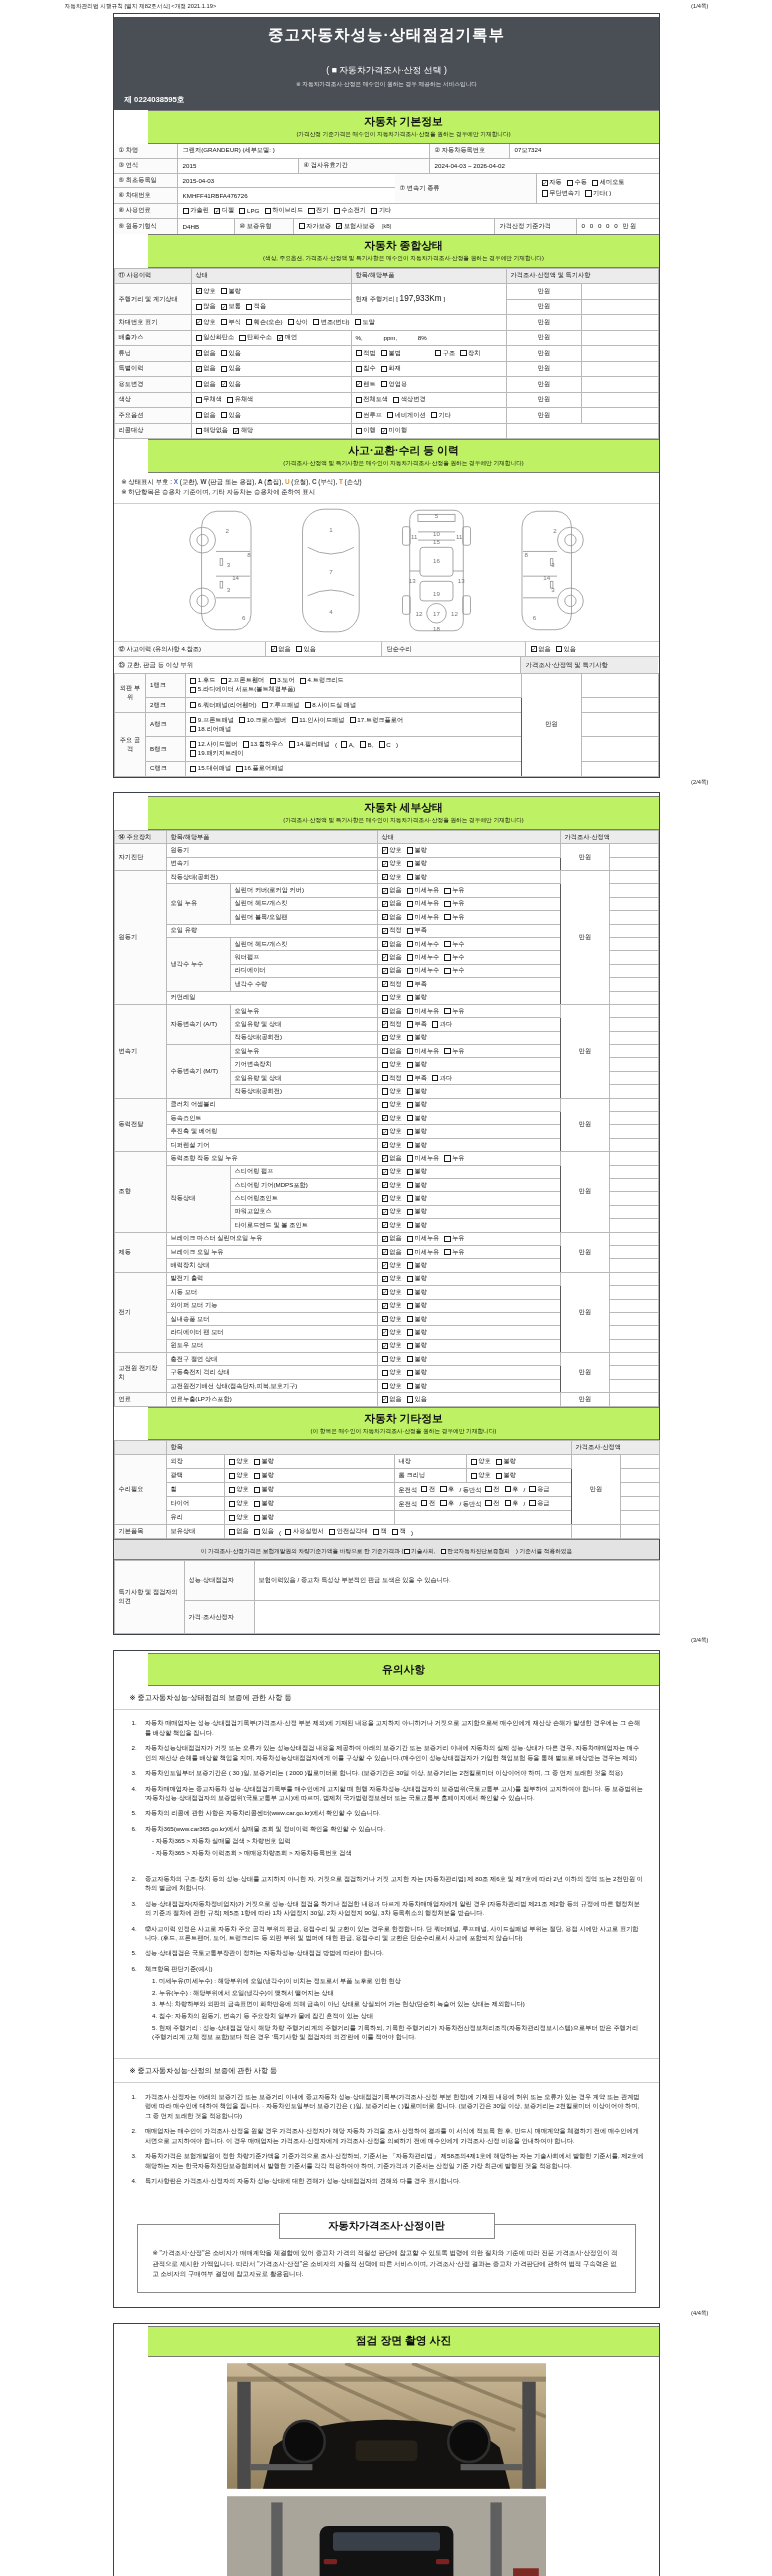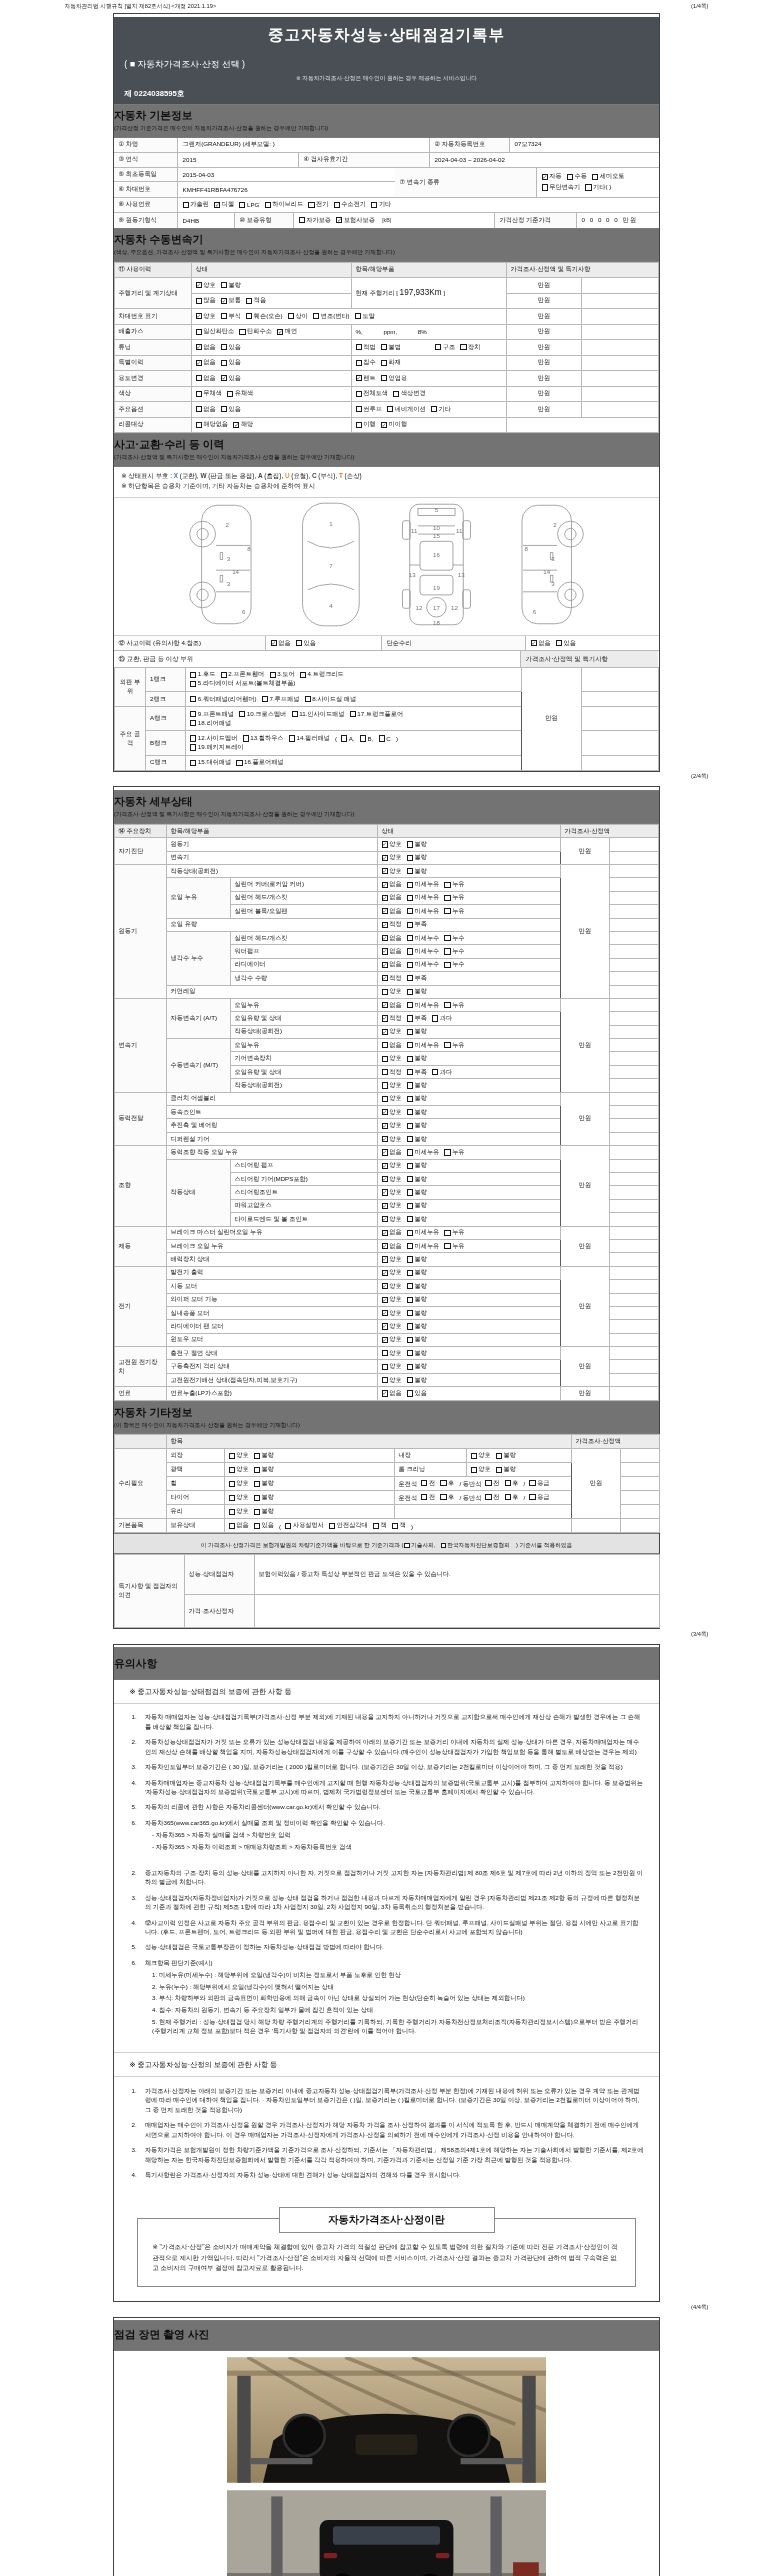--- a/index.html
+++ b/index.html
@@ -4,25 +4,25 @@
 <style>
   *{box-sizing:border-box;}
   body{margin:0;background:#fff;color:#111;font-family:"Liberation Sans","DejaVu Sans",sans-serif;width:773px;}
   .sheet{width:773px;}
   .meta-row{width:644px;margin:0 auto;display:flex;justify-content:space-between;font-size:5.7px;padding-top:3.1px;color:#222;}
   .page{width:547px;margin:2.1px auto 0;border:1.5px solid #3e434a;background:#fff;}
   .page-marker{width:644px;margin:1.5px auto 5.2px;text-align:right;font-size:5.7px;color:#222;}
   
   .dark-head{background:#4a4f55;color:#fff;margin-top:2.6px;padding:8.2px 10.3px 5.2px;}
   .dh-title{text-align:center;font-size:15.5px;font-weight:bold;letter-spacing:1px;}
-  .dh-sub{font-size:8.8px;margin-top:13px;}
+  .dh-sub{text-align:center;font-size:8.8px;margin-top:19px;}
   .dh-note{text-align:center;font-size:5.7px;color:#e3e3e3;margin-top:3.6px;}
   .dh-no{font-size:7.7px;font-weight:bold;margin-top:6.2px;}
   
-  .sec-head{background:#737373;border-top:0.5px solid #7a7a7a;border-bottom:0.5px solid #7a7a7a;text-align:left;padding:4.1px 0 3.6px;}
+  .sec-head{background:#bef264;border-top:0.5px solid #7a7a7a;border-bottom:0.5px solid #7a7a7a;text-align:center;padding:4.1px 0 3.6px;margin-left:34px;}
   .sec-title{font-size:10.8px;font-weight:bold;}
   .sec-note{font-size:5.7px;margin-top:2.1px;}
   
   table.tbl{border-collapse:collapse;width:100%;table-layout:fixed;}
   .tbl td,.tbl th{border:0.5px solid #b9b9b9;font-size:6.2px;padding:1px 3.6px;text-align:left;font-weight:normal;vertical-align:middle;}
   .tbl tr.colhead td,.tbl tr.colhead th{background:#ececec;}
   .tbl th.lbl,.tbl td.lbl{background:#fbfbfb;}
   .tbl td.price{text-align:center;}
   .pl{border-left:1px solid #5a5a5a !important;}
   .pre{white-space:pre;}
@@ -210,21 +210,21 @@
               </span>
             </span>
             <span class="klogo">[kB]</span>
           </div>
         <div class="bcell lbl w160">가격산정 기준가격</div>
         <div class="bcell w156 last sp">0 0 0 0 0 만원</div>
       </div>
     </div>
 
     <div class="sec-head">
-      <div class="sec-title">자동차 수동변속기</div>
+      <div class="sec-title">자동차 종합상태</div>
       <div class="sec-note">(색상, 주요옵션, 가격조사·산정액 및 특기사항은 매수인이 자동차가격조사·산정을 원하는 경우에만 기재합니다)</div>
     </div>
     <div id="overall-table">
         <table class="tbl ov">
           <colgroup>
             <col style="width: 77px;">
             <col style="width: 160px;">
             <col style="width: 155px;">
             <col style="width: 75px;">
             <col style="width: 77px;">

